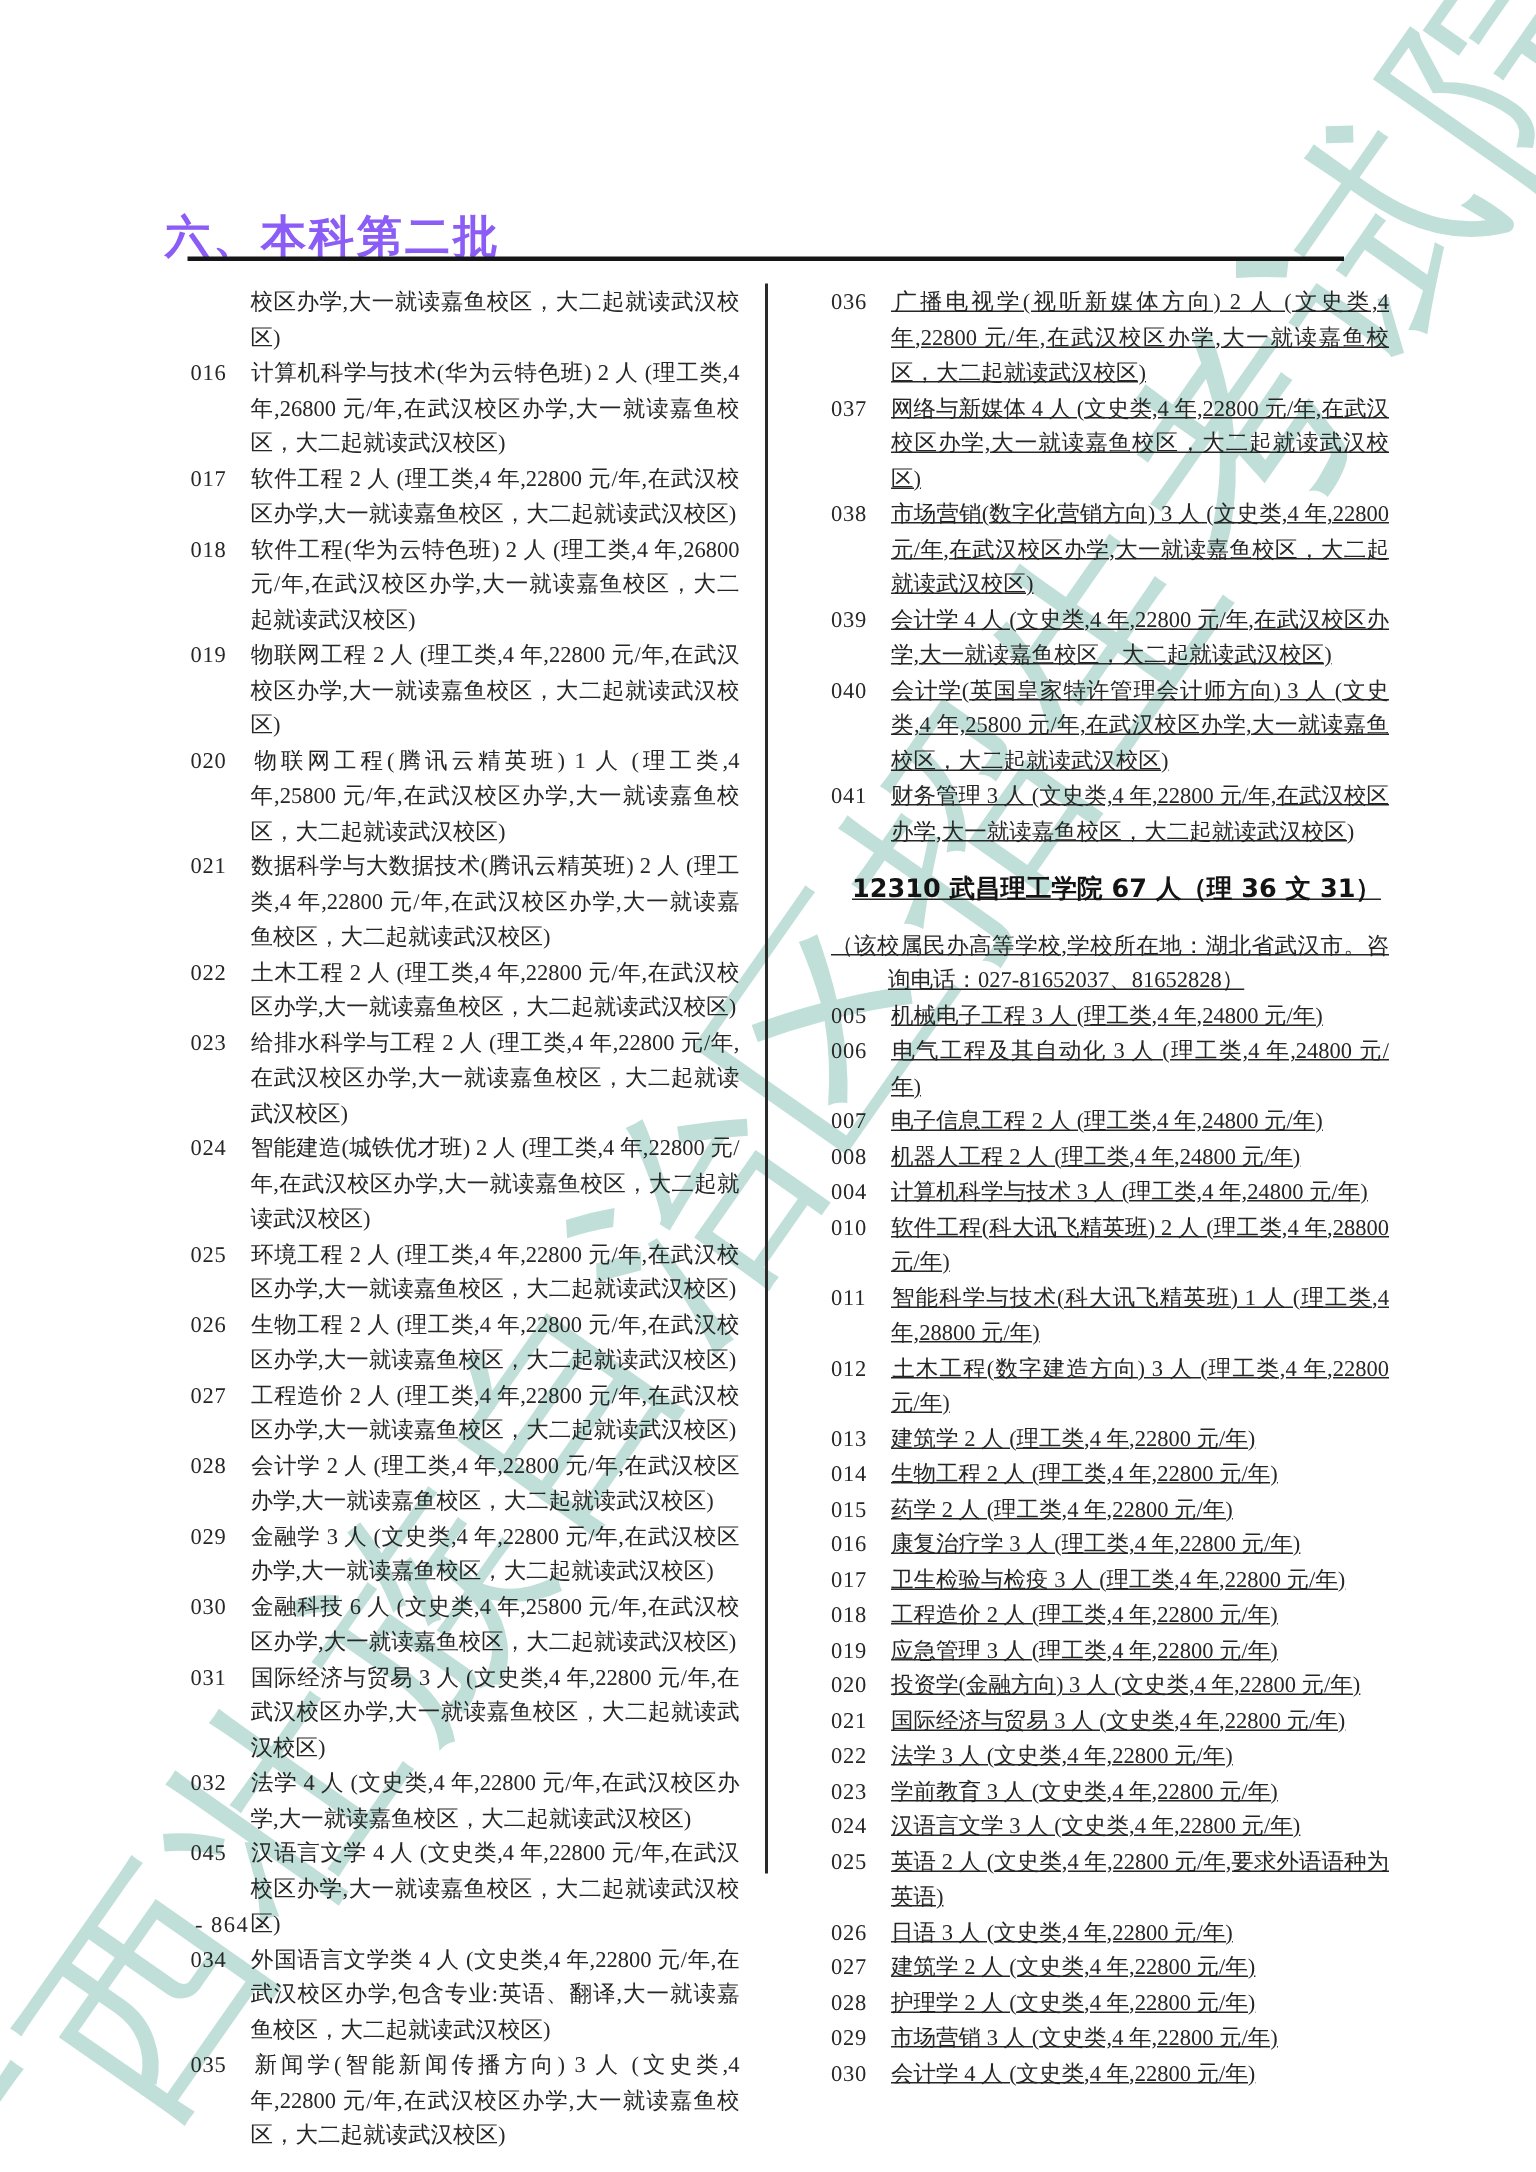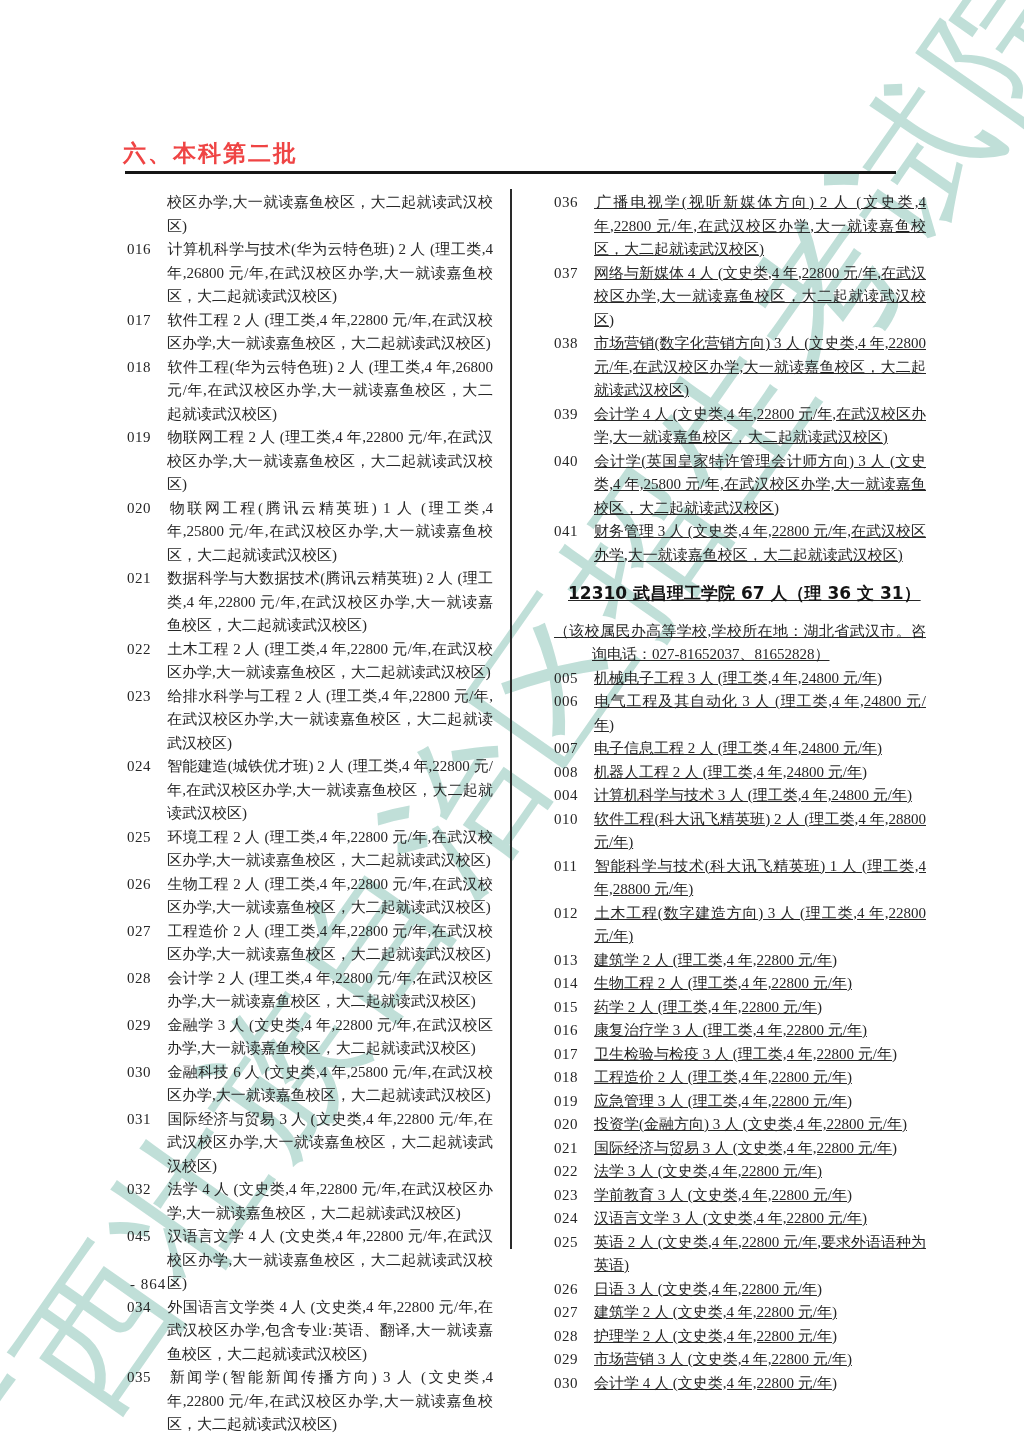--- a/index.html
+++ b/index.html
@@ -20,27 +20,27 @@
     white-space:nowrap;
     font-size:150px;
     letter-spacing:8px;
     font-family:"Liberation Serif","DejaVu Serif",serif;
     color:rgba(70,160,140,0.34);
     z-index:0;
     pointer-events:none;
   }
   .section-title{
     position:absolute;
-    left:123px;top:138px;
+    left:110px;top:138px;
     margin:0;
     font-family:"DejaVu Sans","Liberation Sans",sans-serif;
     font-weight:bold;
-    font-size:23px;
+    font-size:30px;
     letter-spacing:2px;
-    color:#ef4444;
+    color:#8b5cf6;
     z-index:2;
   }
   .header-rule{
     position:absolute;
     left:125px;top:171px;
     width:771px;height:3px;
     background:#161616;
     z-index:2;
   }
   .col-divider{

